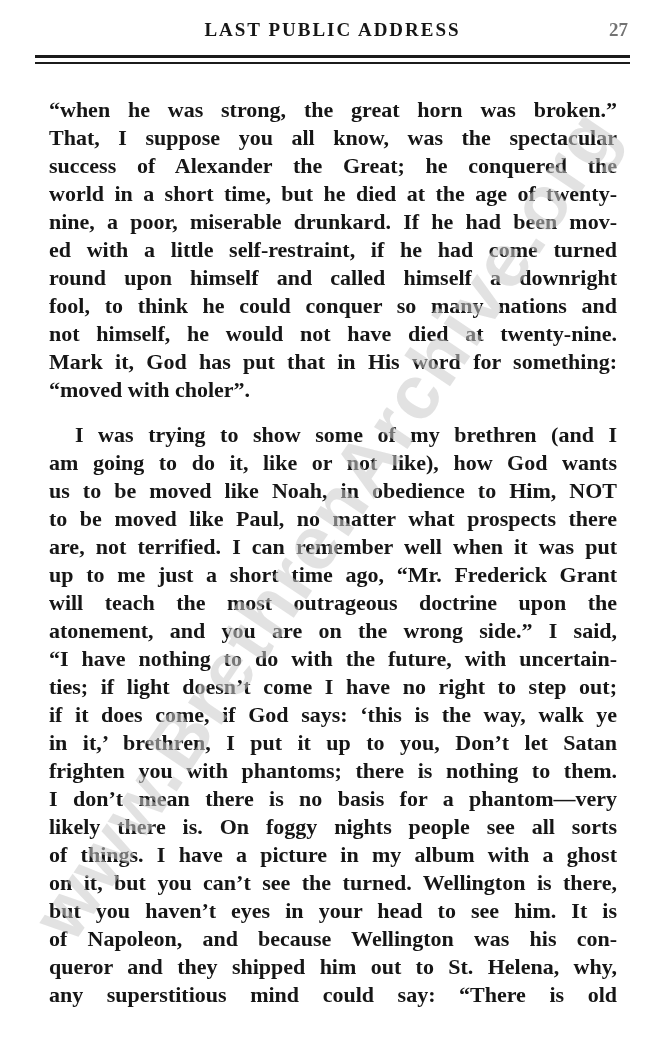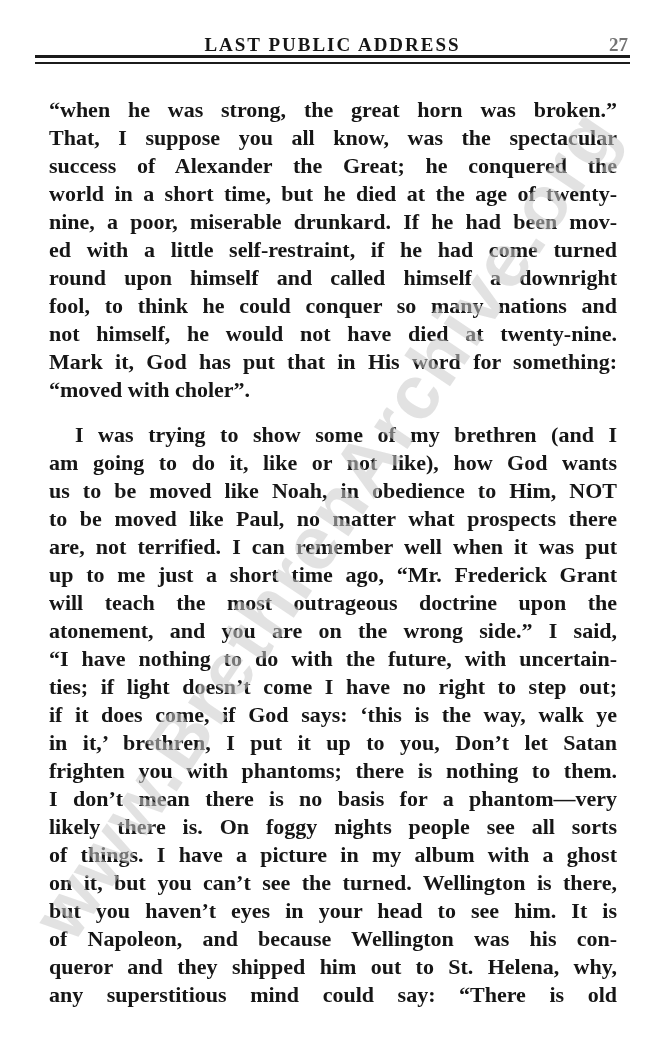--- a/index.html
+++ b/index.html
@@ -11,21 +11,21 @@
     position: relative;
     width: 650px;
     height: 1048px;
     background: #ffffff;
     overflow: hidden;
     font-family: "Liberation Serif", serif;
     color: #161616;
   }
   .header {
     position: absolute;
-    top: 34px;
+    top: 19px;
     left: 35px;
     right: 20px;
     height: 24px;
   }
   .header-title {
     text-align: center;
     font-size: 19px;
     font-weight: bold;
     letter-spacing: 2px;
     color: #161616;

